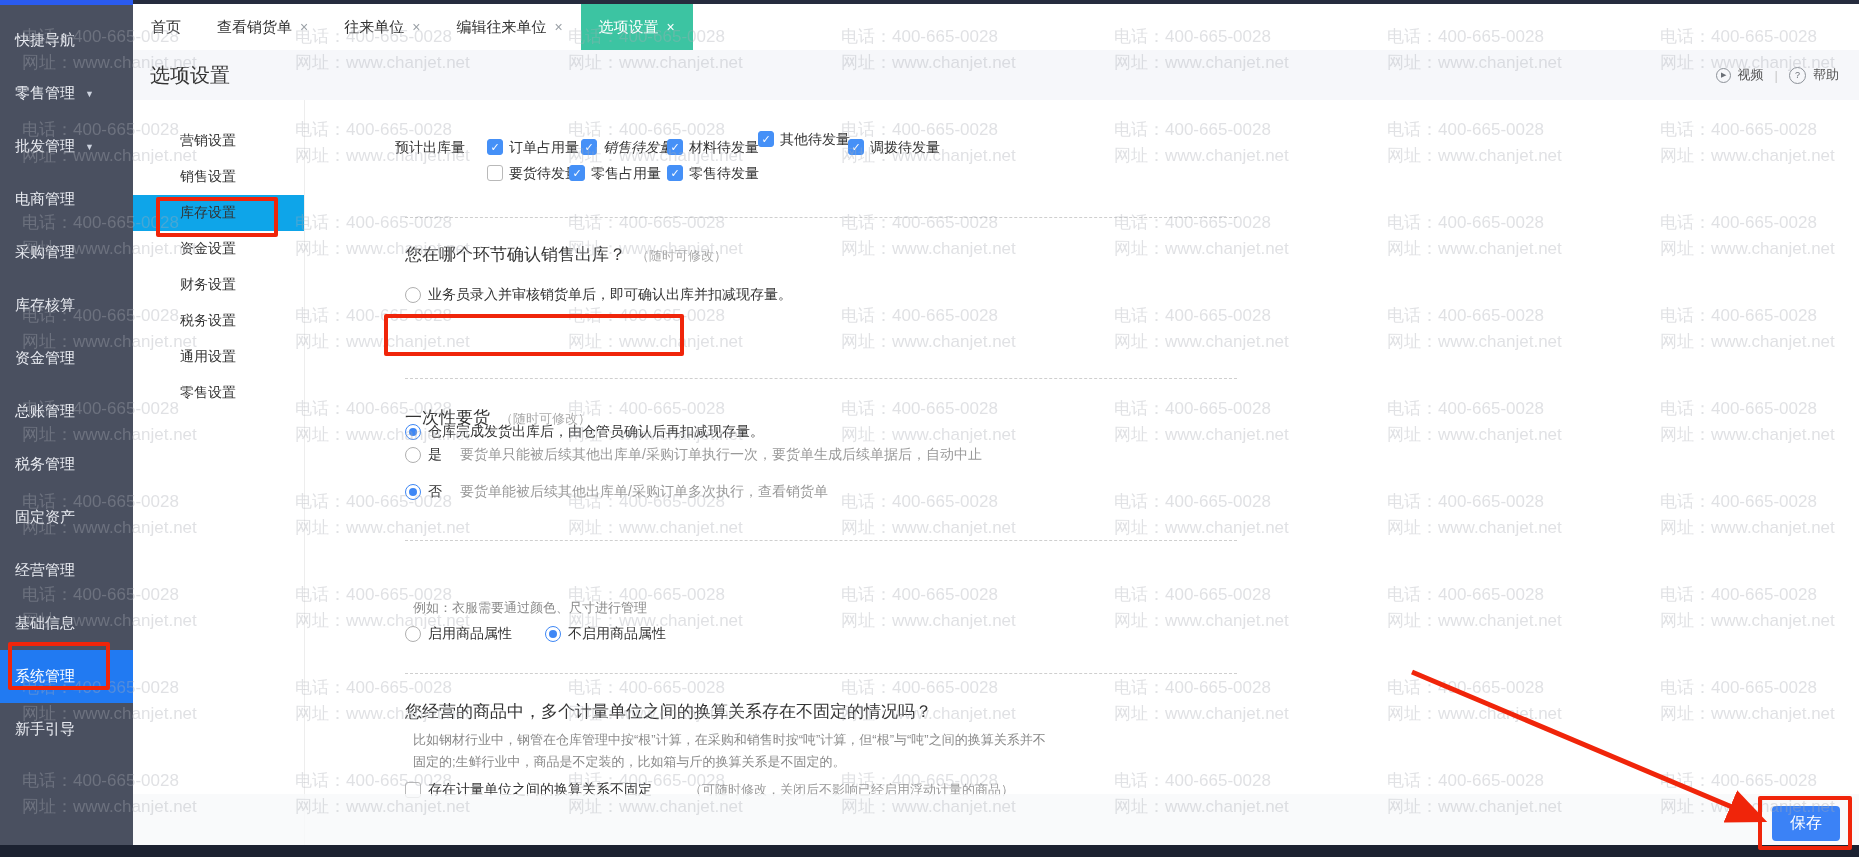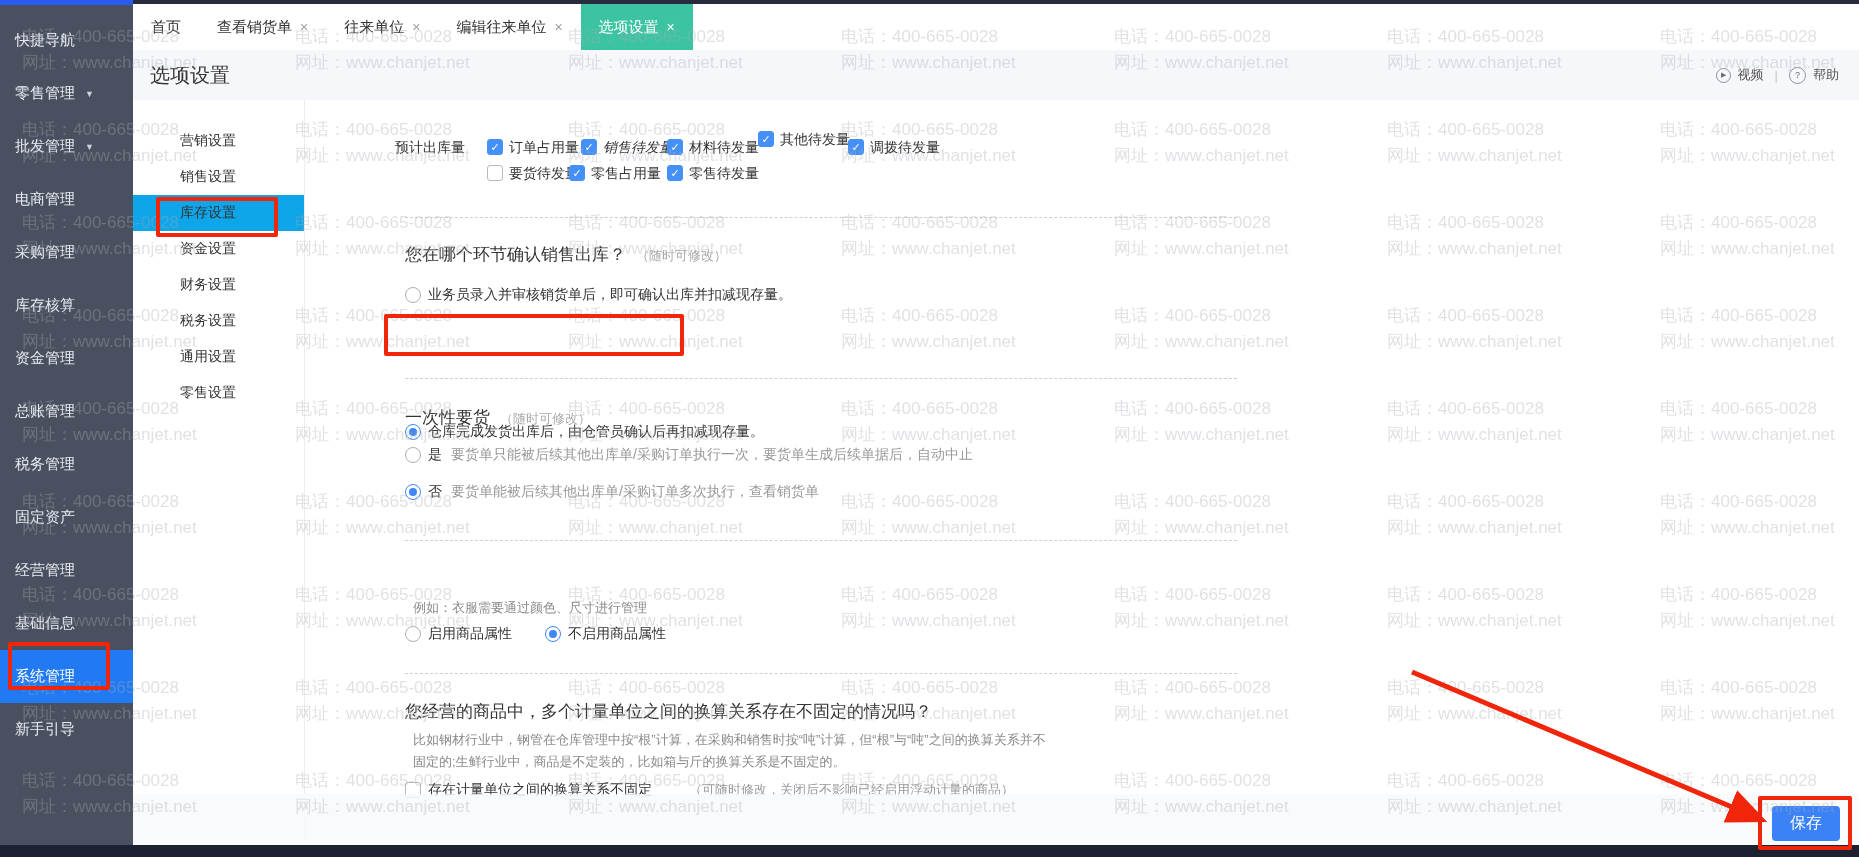--- a/index.html
+++ b/index.html
@@ -38,21 +38,21 @@
   .cbx.on{background:#4590f7;border-color:#4590f7}
   .cbx.on::after{content:"✓";color:#fff;font-size:11px;font-weight:bold;line-height:1}
   .radio{width:16px;height:16px;border:1px solid #b0b0b0;border-radius:50%;background:#fff;position:relative;box-sizing:border-box;flex:none}
   .radio.on{border-color:#3e87f5}
   .radio.on::after{content:"";position:absolute;left:3px;top:3px;right:3px;bottom:3px;border-radius:50%;background:#3e87f5}
   .divider{position:absolute;left:100px;width:832px;border-top:1px dashed #cfcfcf}
   .sec-title{position:absolute;left:100px;font-size:17px;color:#333;white-space:nowrap}
   .sec-title .note{font-size:13px;color:#aaa;margin-left:10px}
   .sec-title .link{font-size:13px;color:#555;text-decoration:underline;margin-left:34px;cursor:pointer}
   .opt-row{position:absolute;left:100px;display:flex;align-items:center;gap:7px;font-size:14px;color:#333;white-space:nowrap}
-  .opt-desc{color:#999;margin-left:2px}
+  .opt-desc{color:#999;margin-left:11px}
   .opt-note{color:#999;font-size:13px;margin-left:30px}
   .sub-text{position:absolute;left:108px;font-size:13px;color:#8a8a8a;white-space:nowrap}
   .gap-left{margin-left:26px}
   
   .bottom-band{position:absolute;left:133px;right:0;top:794px;height:51px;background:rgba(248,249,250,.82);z-index:15}
   .save-btn{position:absolute;left:1772px;top:806px;width:68px;height:35px;background:#3b82f6;color:#fff;font-size:16px;border:none;border-radius:4px;cursor:pointer;z-index:30;font-family:inherit}
   .footerbar{position:absolute;left:0;bottom:0;width:100%;height:12px;background:#1c2231;z-index:18}
   
   .wm-layer{position:absolute;left:0;top:0;width:100%;height:100%;z-index:40;pointer-events:none}
   .wm{position:absolute;color:rgba(168,171,179,.36);font-size:17px;line-height:26px;white-space:nowrap}

